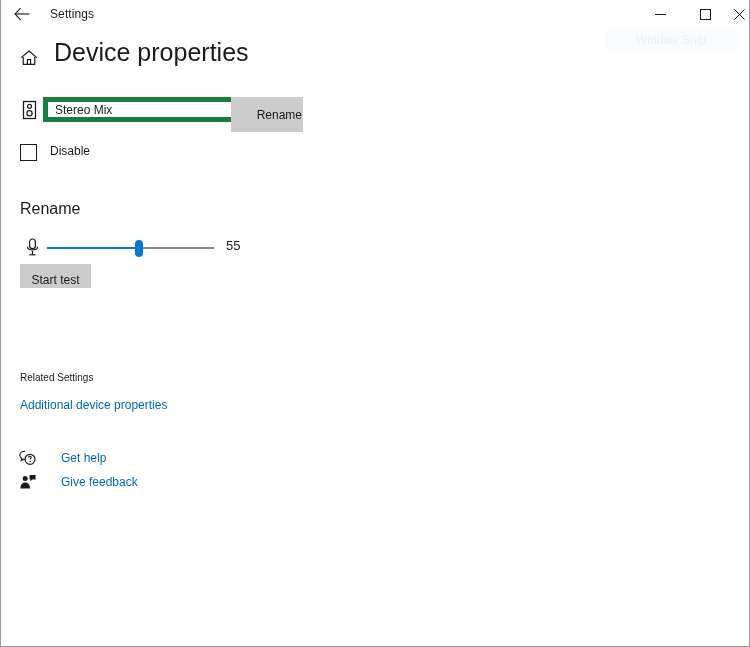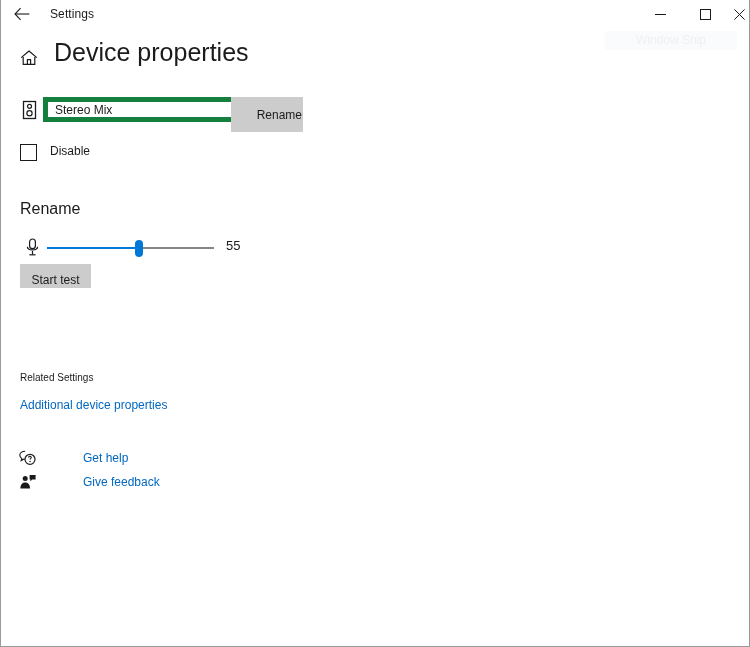--- a/index.html
+++ b/index.html
@@ -232,21 +232,20 @@
   }
 
   
   .help-row {
     position: absolute;
     left: 18px;
     height: 18px;
     display: flex;
     align-items: center;
     cursor: default;
-    gap: 22px;
   }
   #get-help-row      { top: 449px; }
   #give-feedback-row { top: 473px; }
   .help-icon {
     width: 18px; height: 18px;
     display: flex; align-items: center; justify-content: center;
   }
   .help-label {
     margin-left: 24px;
     font-size: 12px;

